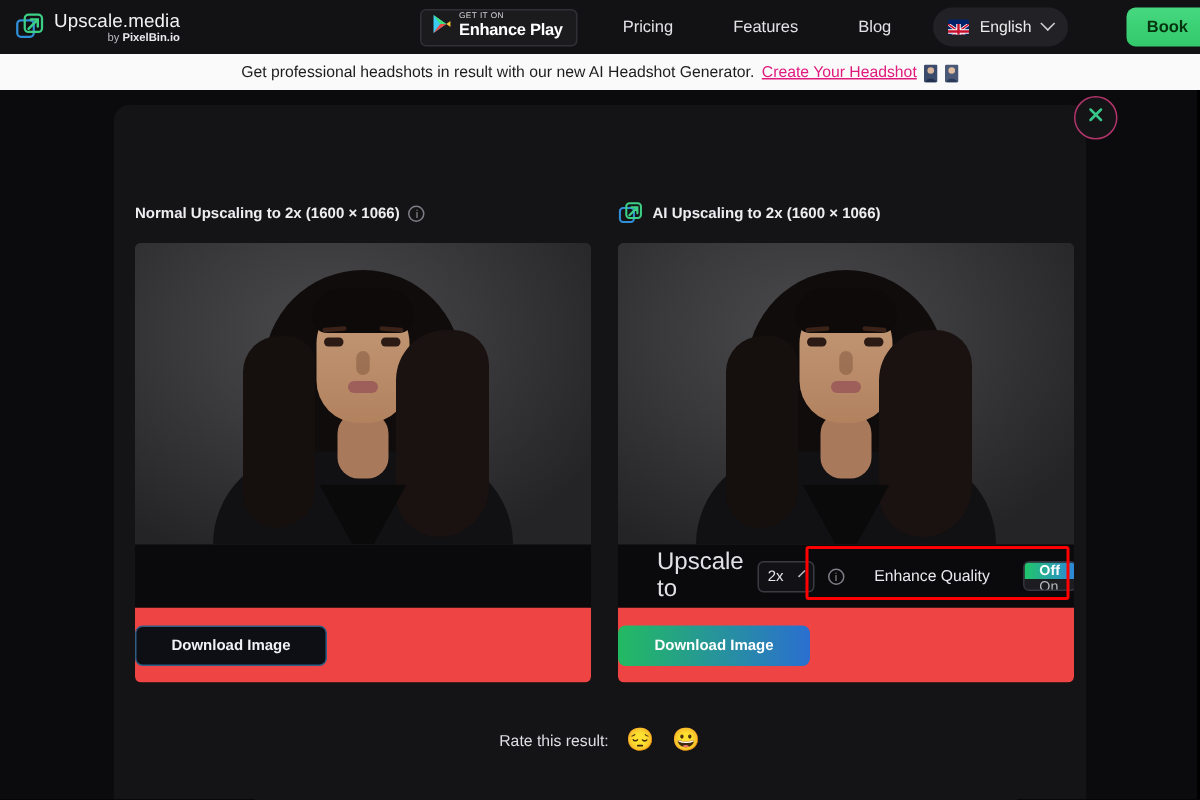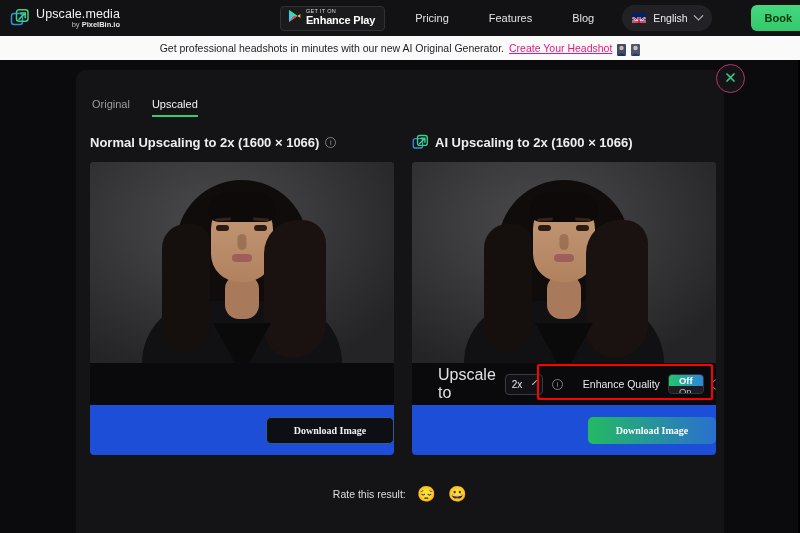--- a/index.html
+++ b/index.html
@@ -71,21 +71,21 @@
   }
 
   .tabs { position: absolute; left: 16px; top: 28px; display: flex; gap: 22px; }
   .tab { font-size: 11px; color: #9b9ba2; padding-bottom: 5px; }
   .tab.active { color: #f4f4f6; border-bottom: 2.5px solid #2fcf6a; }
 
   .panels { position: absolute; left: 14px; top: 62px; width: 620px; display: flex; gap: 18px; }
   .panel { width: 304px; }
   .panel-head { display: flex; align-items: center; gap: 6px; height: 20px; }
   .ai-mark { width: 17px; height: 17px; position: relative; flex: none; }
-  .panel-title { font-size: 13px; font-weight: bold; color: #eeeef1; white-space: nowrap; }
+  .panel-title { font-size: 10px; font-weight: bold; color: #eeeef1; white-space: nowrap; }
   .info-ico { width: 11px; height: 11px; border: 1.1px solid #7d7d86; border-radius: 50%;
               color: #9b9ba3; font-size: 7.5px; line-height: 9.5px; text-align: center; flex: none; }
 
   .panel-body { margin-top: 10px; background: #0a0a0c; border-radius: 4px; overflow: hidden; }
   .photo { width: 304px; height: 201px; position: relative; overflow: hidden; background: #3b3b3d; }
   .photo.right { height: 201px; }
 
   
   .bg-grad { position: absolute; inset: 0;
     background: radial-gradient(ellipse 70% 80% at 42% 30%, #4a4a4c 0%, #3a3a3c 45%, #242426 100%); }
@@ -124,32 +124,32 @@
   }
   .ctl-label { font-size: 16px; color: #e2e2e6; margin-left: 12px; }
   .select {
     height: 21px; min-width: 38px; border: 1px solid #3a3a42; border-radius: 4px;
     display: flex; align-items: center; gap: 12px; padding: 0 6px; background: #121216;
   }
   .select-val { font-size: 10px; color: #e8e8ec; }
   .sel-chev { width: 6px; height: 6px; border-right: 1.3px solid #b9b9c1; border-bottom: 1.3px solid #b9b9c1;
               transform: rotate(45deg) translate(-1px,-1px); }
 
-  .enhance-group { display: flex; align-items: center; gap: 8px; margin-left: 11px; }
+  .enhance-group { display: flex; align-items: center; gap: 22px; margin-left: 11px; }
   .enhance-label { font-size: 10.5px; color: #e9e9ed; white-space: nowrap; }
   .toggle { display: flex; height: 20px; border-radius: 4px; overflow: hidden; background: #1c1c21; border: 1px solid #343440; flex-direction: column; }
   .toggle-opt { padding: 0 10px; display: flex; align-items: center; font-size: 9.5px; color: #b7b7bf; }
   .toggle-opt.on { background: linear-gradient(90deg,#21c56a,#2e86dd); color: #fff; font-weight: bold; }
 
   .redbox {
     position: absolute; left: 125px; top: 1px; width: 176px; height: 36px;
     border: 2.5px solid #fe0000; border-radius: 2px; pointer-events: none;
   }
 
-  .dl-row { height: 50px; display: flex; align-items: center; justify-content: flex-end; background: #1d4ed8; font-family: Liberation Serif, serif; }
+  .dl-row { height: 50px; display: flex; align-items: center; justify-content: flex-start; background: #ef4444; }
   .dl-btn {
     width: 128px; height: 27px; border-radius: 5px; display: flex; align-items: center;
     justify-content: center; font-size: 10px; font-weight: bold;
   }
   .dl-outline { border: 1px solid #2f5d86; color: #eef1f5; background: #0d0f14; }
   .dl-filled { background: linear-gradient(90deg,#23ba62,#2a6fd0); color: #fff; }
 
   .rate-row {
     position: absolute; left: 0; top: 416px; width: 648px;
     display: flex; align-items: center; justify-content: center; gap: 12px;
@@ -212,44 +212,40 @@
         </svg>
       </span>
       <span class="lang-label">English</span>
       <span class="chev"></span>
     </div>
 
     <div class="book-btn">Book</div>
   </div>
 
   <div class="banner">
-    <span class="banner-text">Get professional headshots in minutes with our new AI Original Generator.</span>
+    <span class="banner-text">Get professional headshots in result with our new AI Headshot Generator.</span>
     <span class="banner-link">Create Your Headshot</span>
     <span class="mini-avatar">
       <svg width="9" height="12" viewBox="0 0 9 12">
           <rect width="9" height="12" rx="1" fill="#3c4a6b"></rect>
           <circle cx="4.5" cy="4" r="2.2" fill="#d8b59a"></circle>
           <path d="M1 12 C1 8.6 8 8.6 8 12 Z" fill="#20304e"></path>
         </svg>
     </span>
     <span class="mini-avatar">
       <svg width="9" height="12" viewBox="0 0 9 12">
           <rect width="9" height="12" rx="1" fill="#4a5878"></rect>
           <circle cx="4.5" cy="4" r="2.2" fill="#e0bda1"></circle>
           <path d="M1 12 C1 8.6 8 8.6 8 12 Z" fill="#2a3a58"></path>
         </svg>
     </span>
   </div>
 
   <div class="modal">
 
-    <div class="tabs">
-      <span class="tab">Original</span>
-      <span class="tab active">Upscaled</span>
-    </div>
 
     <div class="panels">
 
       <div class="panel">
         <div class="panel-head">
           <span class="panel-title">Normal Upscaling to 2x (1600 × 1066)</span>
           <span class="info-ico">i</span>
         </div>
         <div class="panel-body">
           <div class="photo">

